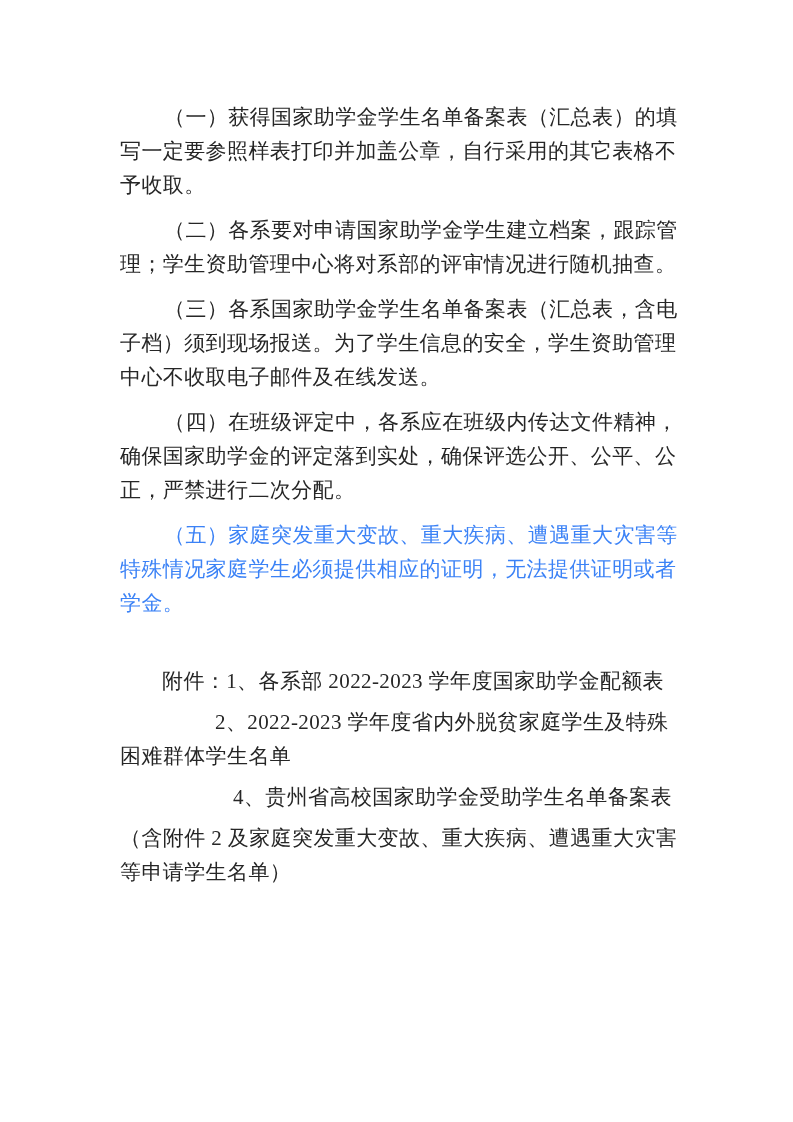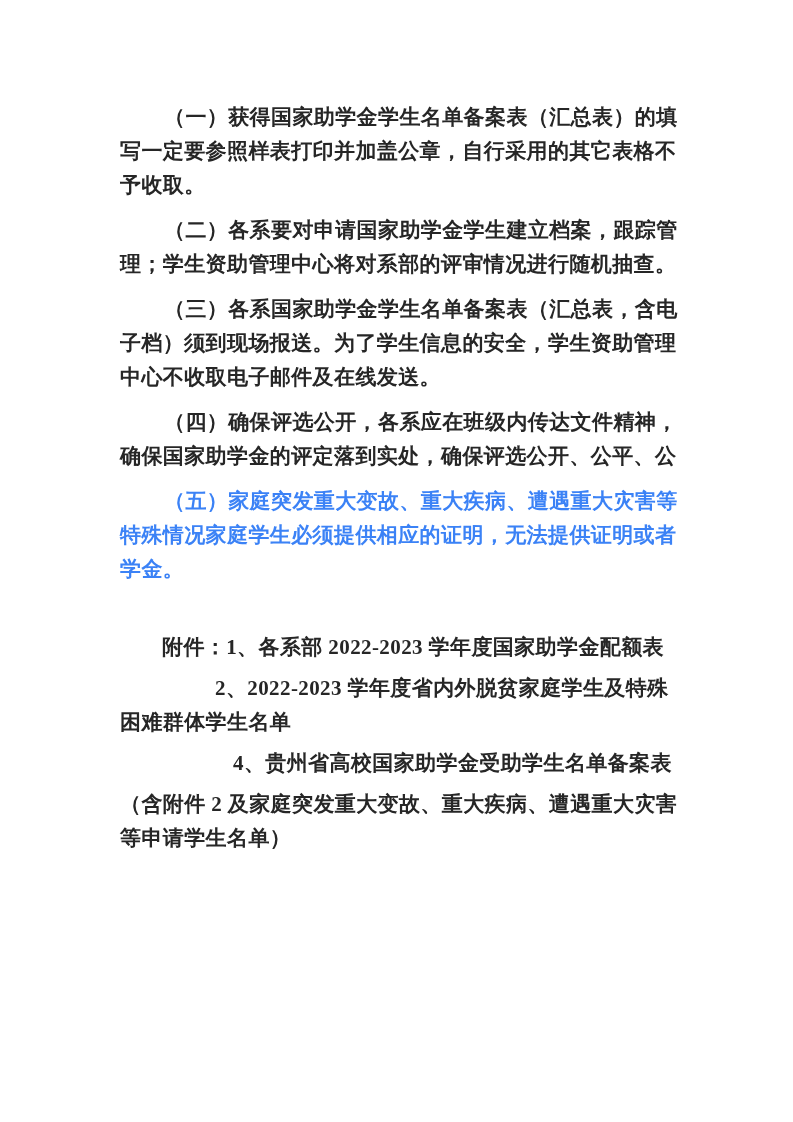--- a/index.html
+++ b/index.html
@@ -7,21 +7,20 @@
     padding: 0;
     background: #ffffff;
   }
   .page {
     position: relative;
     width: 793px;
     height: 1122px;
     background: #ffffff;
     overflow: hidden;
     font-family: "Liberation Serif", "DejaVu Serif", serif;
-    font-weight: bold;
   }
   .content {
     position: absolute;
     left: 120px;
     top: 100px;
     width: 562px;
     color: #262626;
     font-size: 21px;
     letter-spacing: 0.4px;
   }
@@ -65,22 +64,23 @@
       <span class="line">理；学生资助管理中心将对系部的评审情况进行随机抽查。</span>
     </p>
 
     <p class="para">
       <span class="line ind-first">（三）各系国家助学金学生名单备案表（汇总表，含电</span>
       <span class="line">子档）须到现场报送。为了学生信息的安全，学生资助管理</span>
       <span class="line">中心不收取电子邮件及在线发送。</span>
     </p>
 
     <p class="para">
-      <span class="line ind-first">（四）确保评选公开，各系应在班级内传达文件精神，</span>
+      <span class="line ind-first">（四）在班级评定中，各系应在班级内传达文件精神，</span>
       <span class="line">确保国家助学金的评定落到实处，确保评选公开、公平、公</span>
+      <span class="line">正，严禁进行二次分配。</span>
     </p>
 
     <p class="para red">
       <span class="line ind-first">（五）家庭突发重大变故、重大疾病、遭遇重大灾害等</span>
       <span class="line">特殊情况家庭学生必须提供相应的证明，无法提供证明或者</span>
       <span class="line">学金。</span>
     </p>
 
     <div class="attachments">
 

